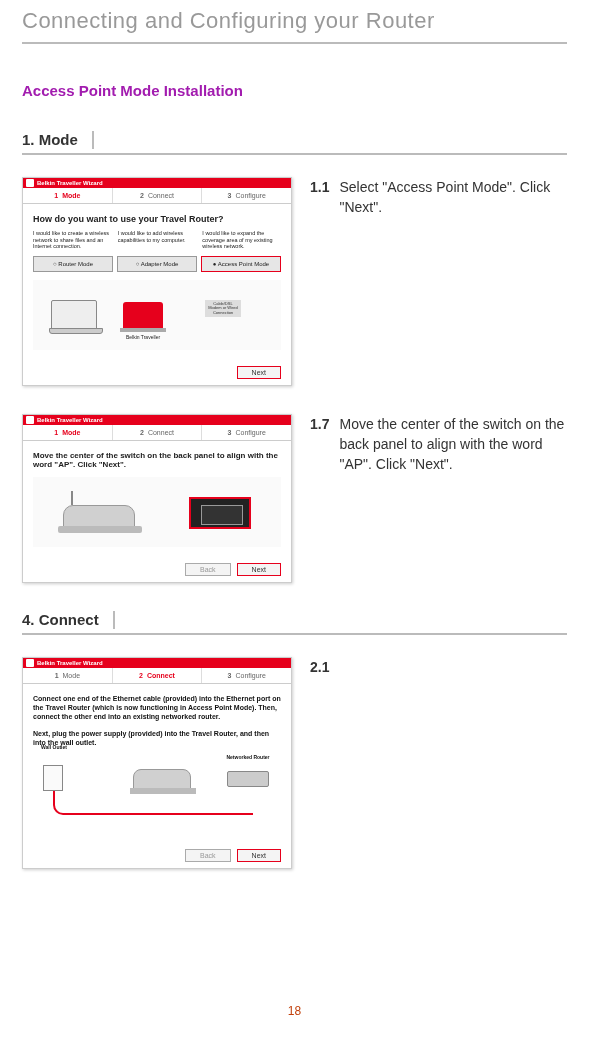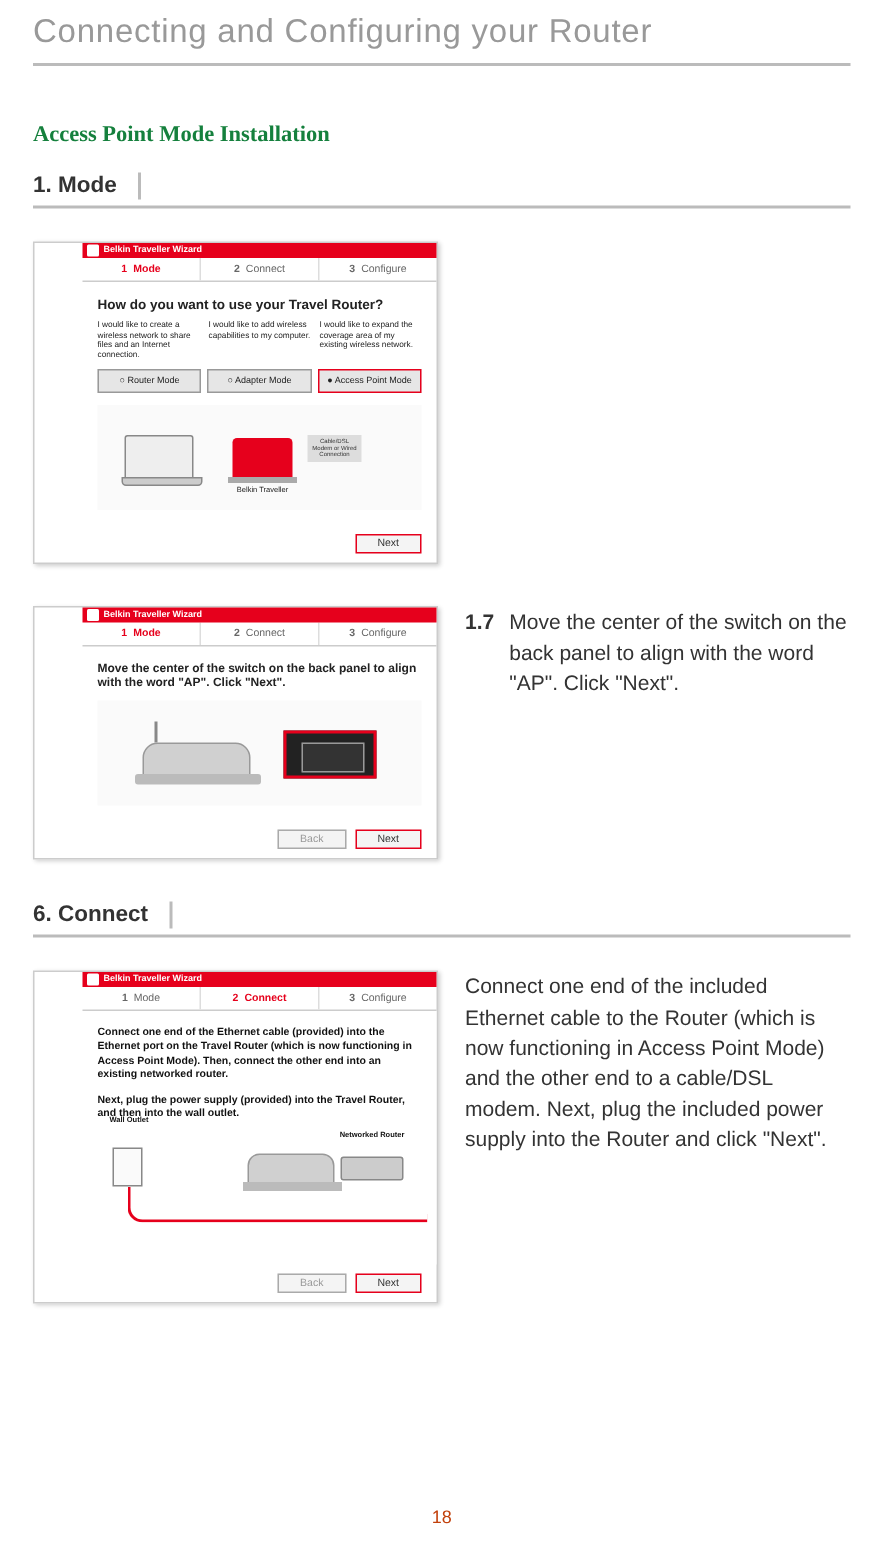--- a/index.html
+++ b/index.html
@@ -18,23 +18,22 @@
       color: #999;
       letter-spacing: 0.5px;
       padding-top: 8px;
       padding-bottom: 8px;
       border-bottom: 2px solid #bbb;
       margin-bottom: 38px;
     }
     .section-title {
       font-size: 15px;
       font-weight: bold;
-      color: #15803d;
-      margin-bottom: 16px;
-      font-family: Liberation Serif, serif;
+      color: #a21caf;
+      margin-bottom: 32px;
     }
     .step-header {
       display: flex;
       align-items: flex-end;
       gap: 18px;
       border-bottom: 2px solid #bbb;
       padding-bottom: 4px;
       margin-bottom: 22px;
     }
     .step-header .num {
@@ -55,21 +54,20 @@
       gap: 18px;
       margin-bottom: 28px;
       align-items: flex-start;
     }
     .wizard-box {
       width: 270px;
       background: #fff;
       border: 1px solid #ccc;
       box-shadow: 1px 1px 3px rgba(0,0,0,0.2);
       flex-shrink: 0;
-      padding-left: 32px;
     }
     .wb-top {
       background: #e6001c;
       height: 10px;
       position: relative;
       display: flex;
       align-items: center;
       padding-left: 3px;
       gap: 3px;
     }
@@ -166,20 +164,24 @@
         <div class="laptop"></div>
         <div class="router"></div>
         <div class="router-label">Belkin Traveller</div>
         <div class="lan-text">Cable/DSL Modem or Wired Connection</div>
       </div>
     </div>
     <div class="wb-footer">
       <div class="wb-nav hl">Next</div>
     </div>
   </div>
+  <div class="step-text">
+    <span class="sn">1.1</span>
+    <span>Select "Access Point Mode". Click "Next".</span>
+  </div>
 </div>
 
 <div class="step-block">
   <div class="wizard-box">
     <div class="wb-top">
       <span class="wb-top-icon"></span>
       <span class="wb-top-title">Belkin Traveller Wizard</span>
     </div>
     <div class="wb-tabs">
       <div class="wb-tab active"><span class="tn">1</span><span>Mode</span></div>
@@ -203,21 +205,21 @@
       <div class="wb-nav hl">Next</div>
     </div>
   </div>
   <div class="step-text">
     <span class="sn">1.7</span>
     <span>Move the center of the switch on the back panel to align with the word "AP". Click "Next".</span>
   </div>
 </div>
 
 <div class="step-header">
-  <div class="num">6. Connect</div>
+  <div class="num">4. Connect</div>
 </div>
 
 <div class="step-block">
   <div class="wizard-box">
     <div class="wb-top">
       <span class="wb-top-icon"></span>
       <span class="wb-top-title">Belkin Traveller Wizard</span>
     </div>
     <div class="wb-tabs">
       <div class="wb-tab"><span class="tn">1</span><span>Mode</span></div>
@@ -237,17 +239,17 @@
         <div class="net-router"></div>
         <div class="cable-red"></div>
       </div>
     </div>
     <div class="wb-footer">
       <div class="wb-nav">Back</div>
       <div class="wb-nav hl">Next</div>
     </div>
   </div>
   <div class="step-text">
-    <span>Connect one end of the included Ethernet cable to the Router (which is now functioning in Access Point Mode) and the other end to a cable/DSL modem. Next, plug the included power supply into the Router and click "Next".</span>
+    <span class="sn">2.1</span>
   </div>
 </div>
 
 <div class="page-num">18</div>
 
 </body></html>

